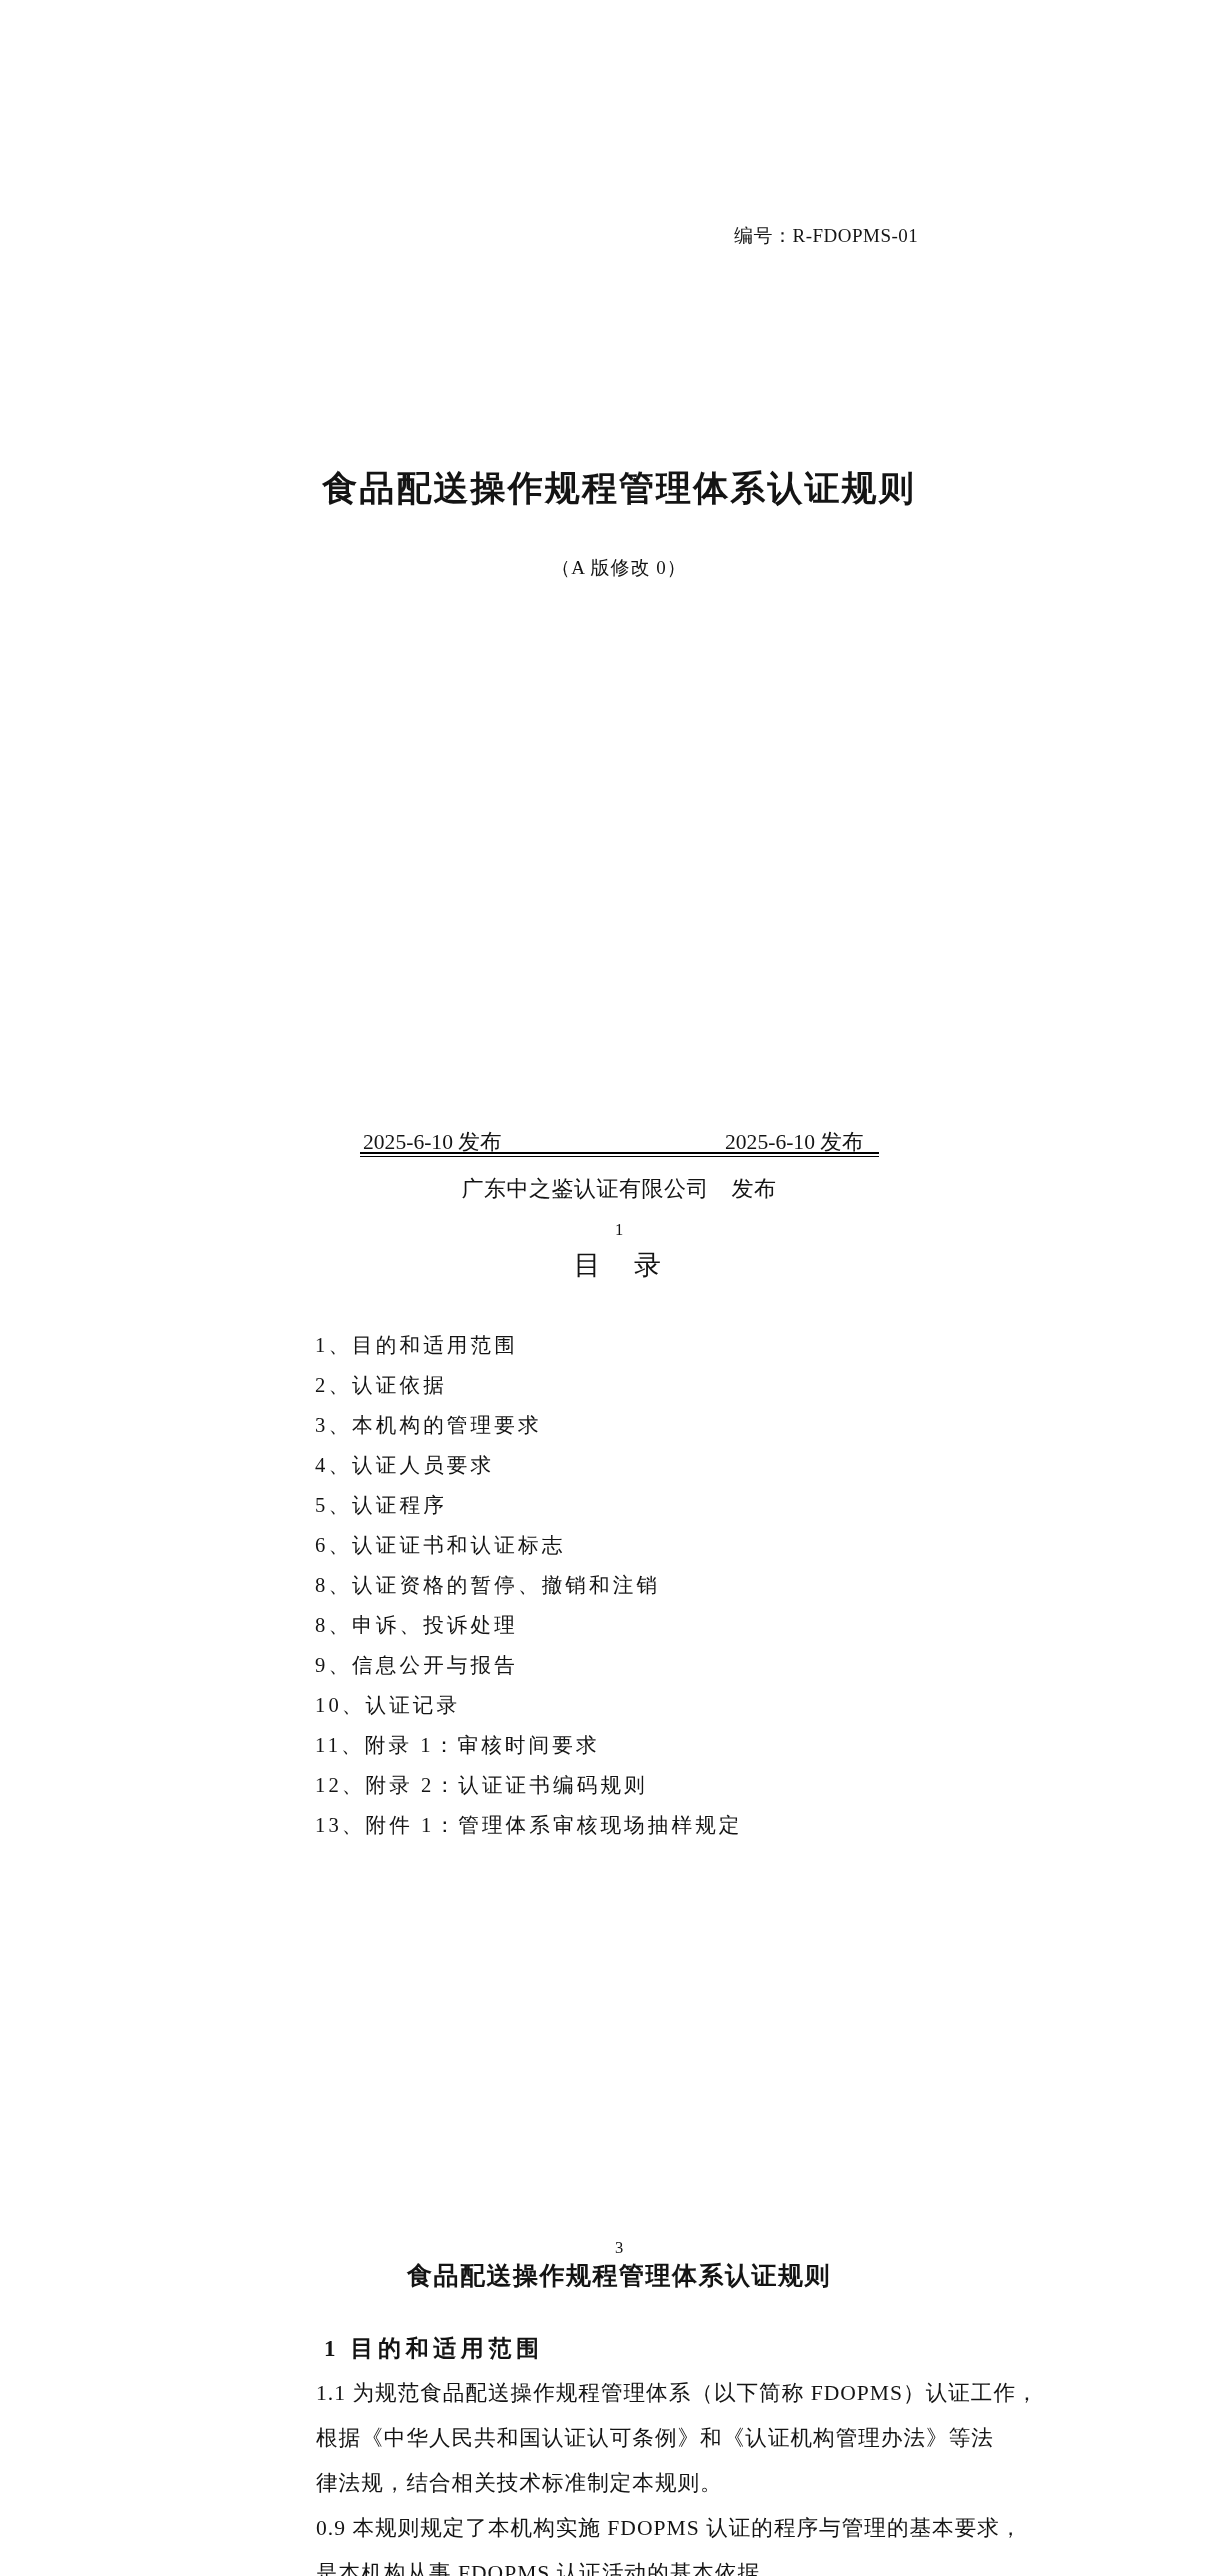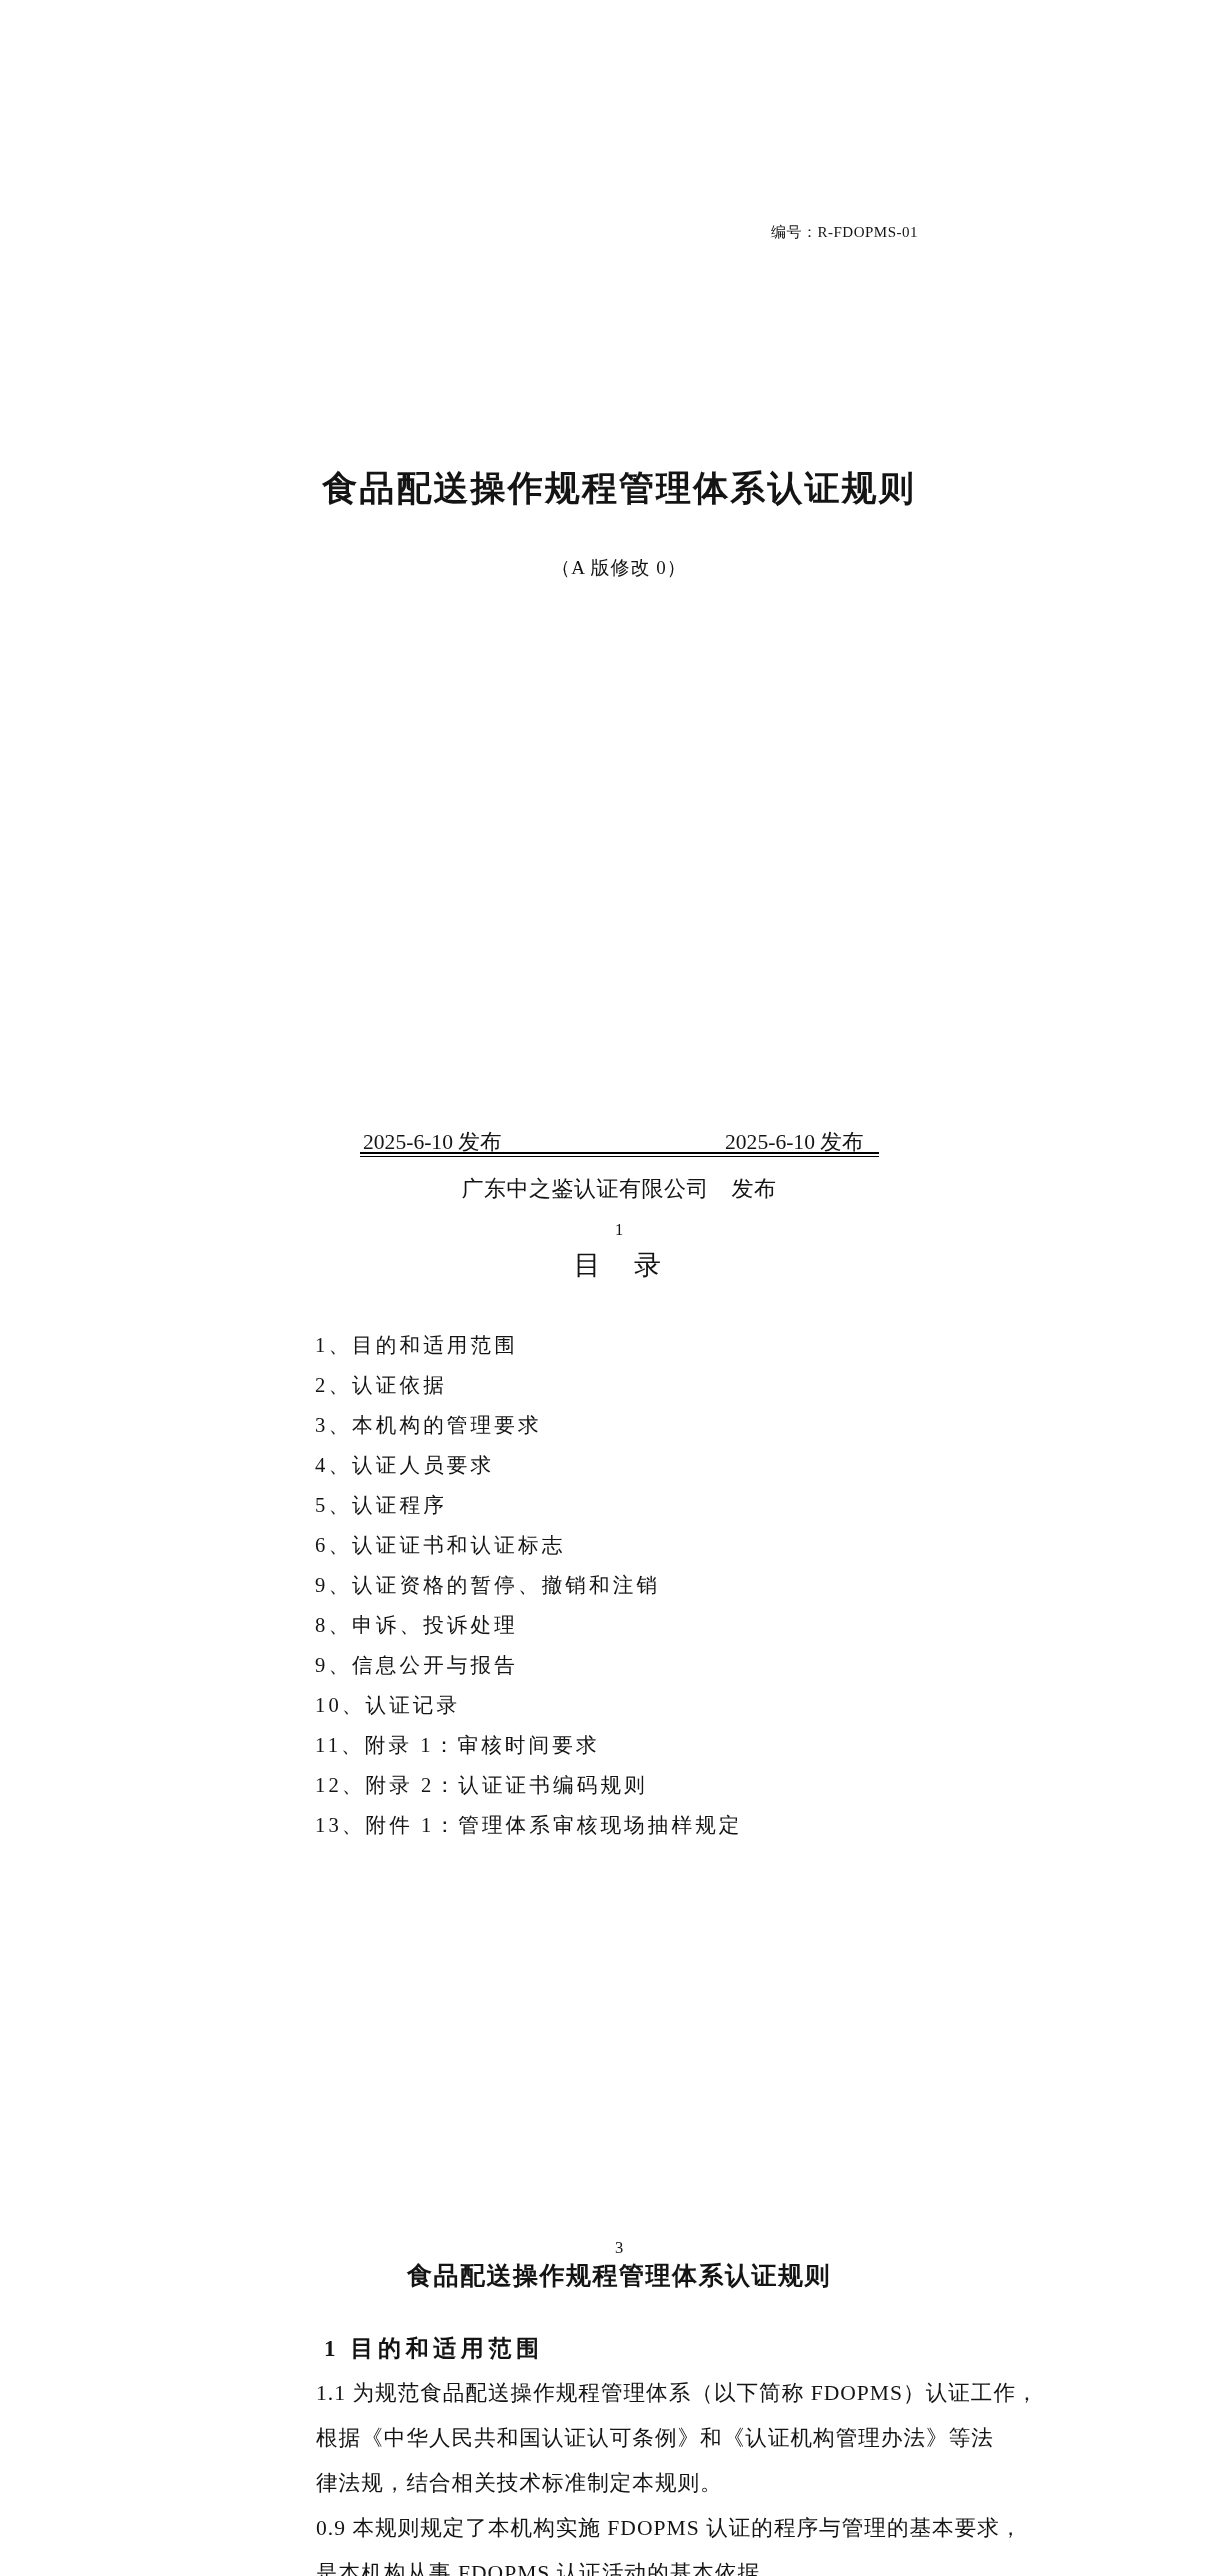--- a/index.html
+++ b/index.html
@@ -13,22 +13,22 @@
     height: 3704px;
     background: #ffffff;
     font-family: "Liberation Serif", "DejaVu Serif", serif;
     color: #141414;
     overflow: hidden;
   }
   .abs { position: absolute; white-space: nowrap; }
   .centered { left: 11px; right: 0; text-align: center; }
 
   .doc-number {
-    top: 223px; left: 771px;
-    font-size: 15px; letter-spacing: 0.5px;
+    top: 223px; left: 734px;
+    font-size: 19px; letter-spacing: 0.5px;
   }
   .cover-title {
     top: 465px;
     font-size: 35px; font-weight: bold; letter-spacing: 2.1px;
   }
   .version-note {
     top: 555px;
     font-size: 19px; letter-spacing: 1px;
   }
   .release-date { top: 1127px; font-size: 21.6px; }
@@ -87,21 +87,21 @@
   <div class="abs centered pagenum pagenum-1">1</div>
   <div class="abs centered toc-heading">目　录</div>
 
   <div class="abs toc-list">
     <div class="toc-item">1、目的和适用范围</div>
     <div class="toc-item">2、认证依据</div>
     <div class="toc-item">3、本机构的管理要求</div>
     <div class="toc-item">4、认证人员要求</div>
     <div class="toc-item">5、认证程序</div>
     <div class="toc-item">6、认证证书和认证标志</div>
-    <div class="toc-item">9、认证资格的暂停、撤销和注销</div>
+    <div class="toc-item">8、认证资格的暂停、撤销和注销</div>
     <div class="toc-item">8、申诉、投诉处理</div>
     <div class="toc-item">9、信息公开与报告</div>
     <div class="toc-item">10、认证记录</div>
     <div class="toc-item">11、附录 1：审核时间要求</div>
     <div class="toc-item">12、附录 2：认证证书编码规则</div>
     <div class="toc-item">13、附件 1：管理体系审核现场抽样规定</div>
   </div>
 
   <div class="abs centered pagenum pagenum-3">3</div>
   <div class="abs centered section-title">食品配送操作规程管理体系认证规则</div>

